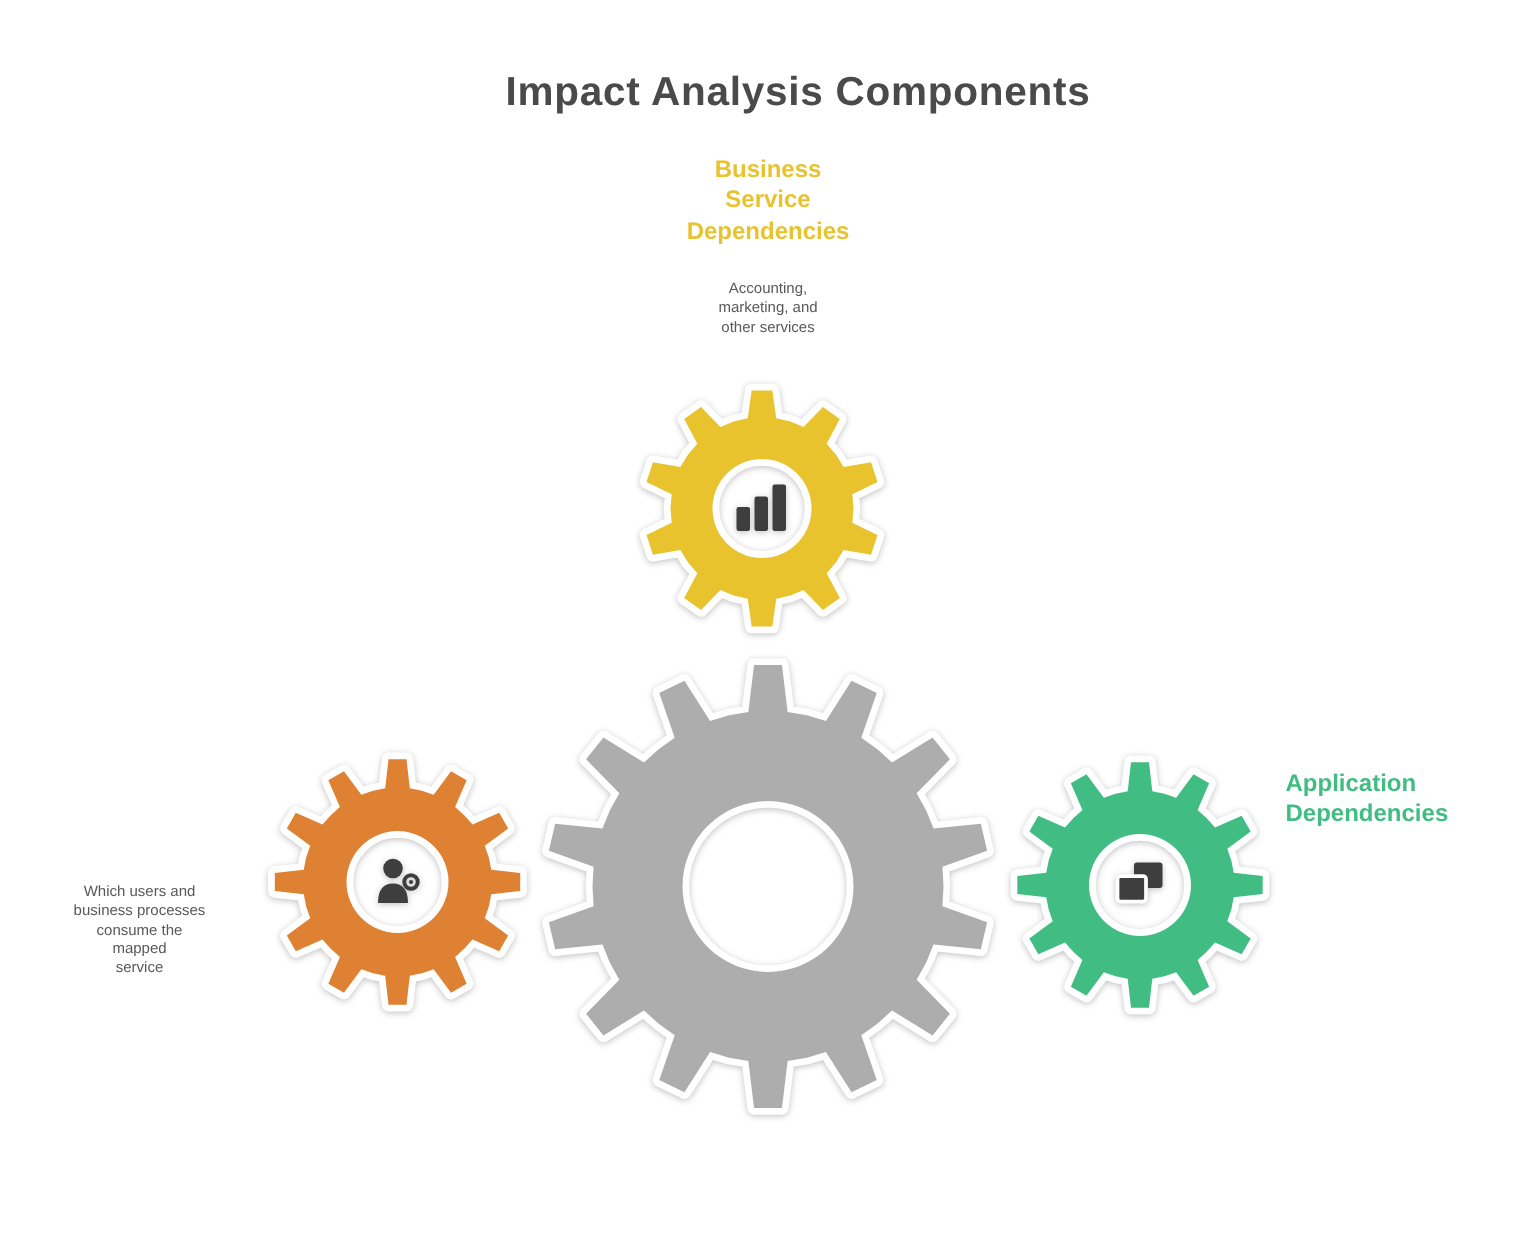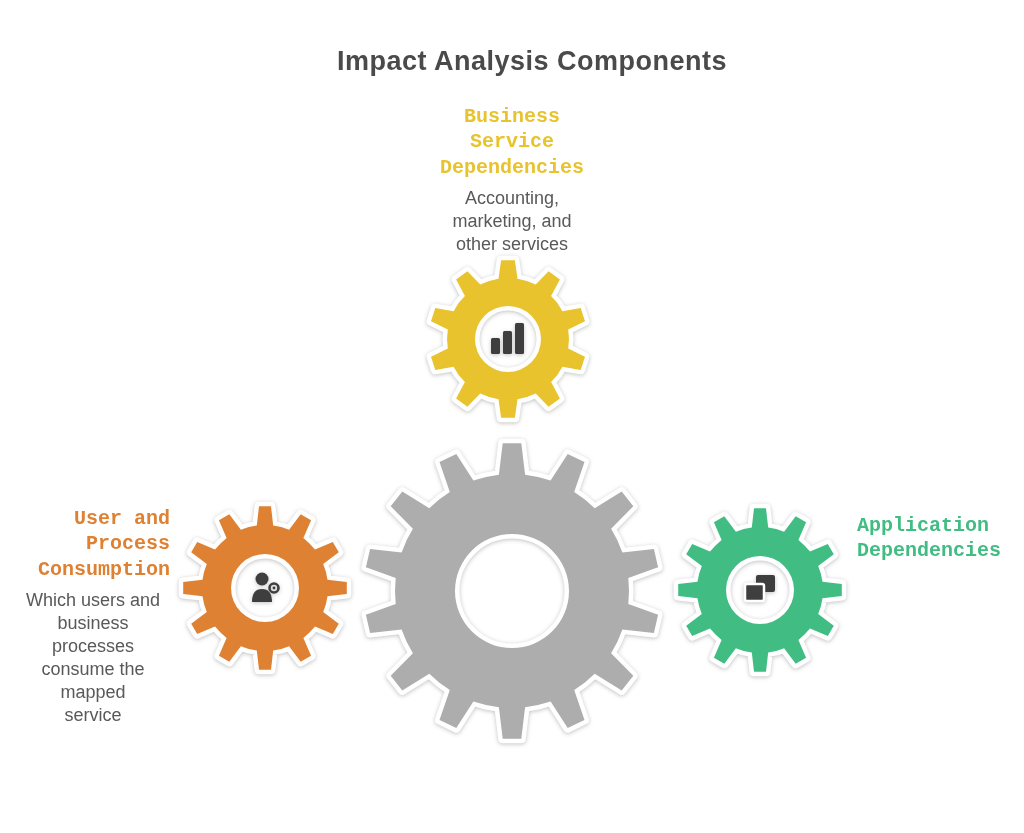--- a/index.html
+++ b/index.html
@@ -13,29 +13,28 @@
   .title{
     position:absolute;top:46px;left:0;width:1024px;
     text-align:center;
     font-size:27px;font-weight:bold;color:#4a4a4a;
     letter-spacing:.5px;
     padding-left:20px;
   }
   .heading{
     position:absolute;
     font-weight:bold;
-    font-size:20px;
+    font-size:16px;
     line-height:1.27;
     white-space:pre-line;
     text-shadow:0 0 4px #ffffff;
-    font-family:Liberation Mono, monospace;
   }
   .desc{
     position:absolute;
-    font-size:18px;
+    font-size:10px;
     line-height:1.28;
     color:#595959;
     white-space:pre-line;
   }
   .h-business{top:104px;left:362px;width:300px;text-align:center;}
   .d-business{top:187px;left:412px;width:200px;text-align:center;}
   .h-user{top:506px;left:16px;width:154px;text-align:right;}
   .d-user{top:589px;left:16px;width:154px;text-align:center;}
   .h-application{top:513px;left:857px;width:170px;text-align:left;}
   .d-application{top:571px;left:857px;width:150px;text-align:left;}
@@ -52,23 +51,20 @@
   <div class="title">Impact Analysis Components</div>
 
   <div class="heading h-business" style="color: rgb(232, 195, 46);">Business
 Service
 Dependencies</div>
 
   <div class="desc d-business">Accounting,
 marketing, and
 other services</div>
 
-  <div class="heading h-user" style="color: rgb(223, 129, 51);">User and
-Process
-Consumption</div>
 
   <div class="desc d-user">Which users and
 business processes
 consume the
 mapped
 service</div>
 
   <div class="heading h-application" style="color: rgb(65, 189, 131);">Application
 Dependencies</div>
 

